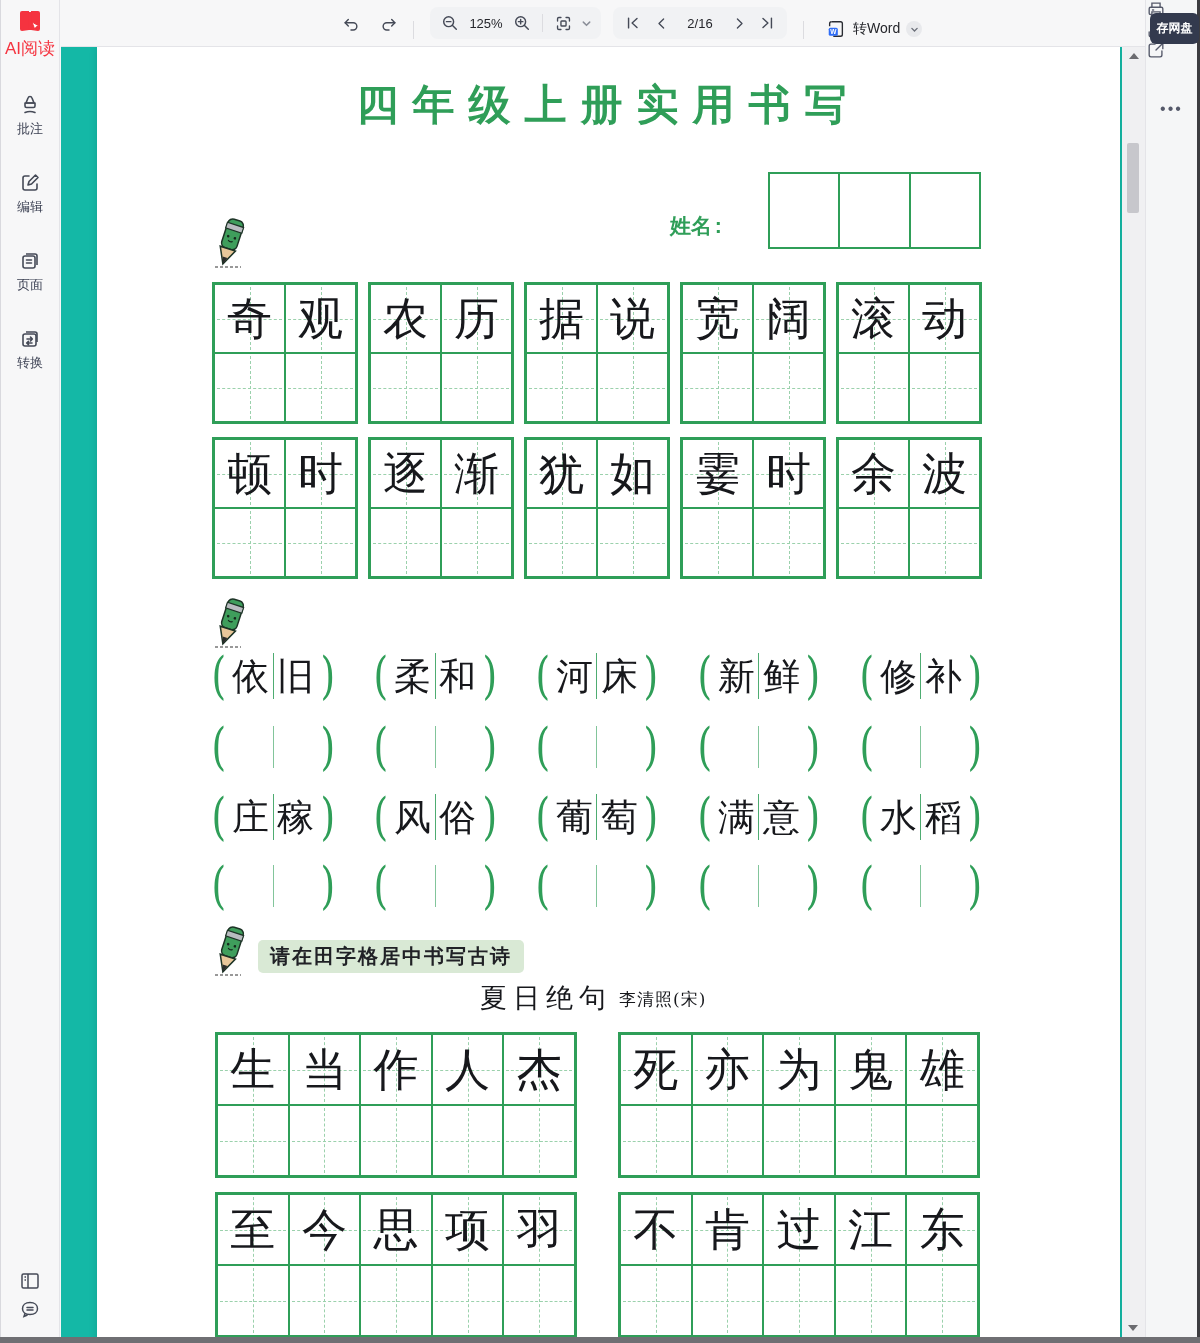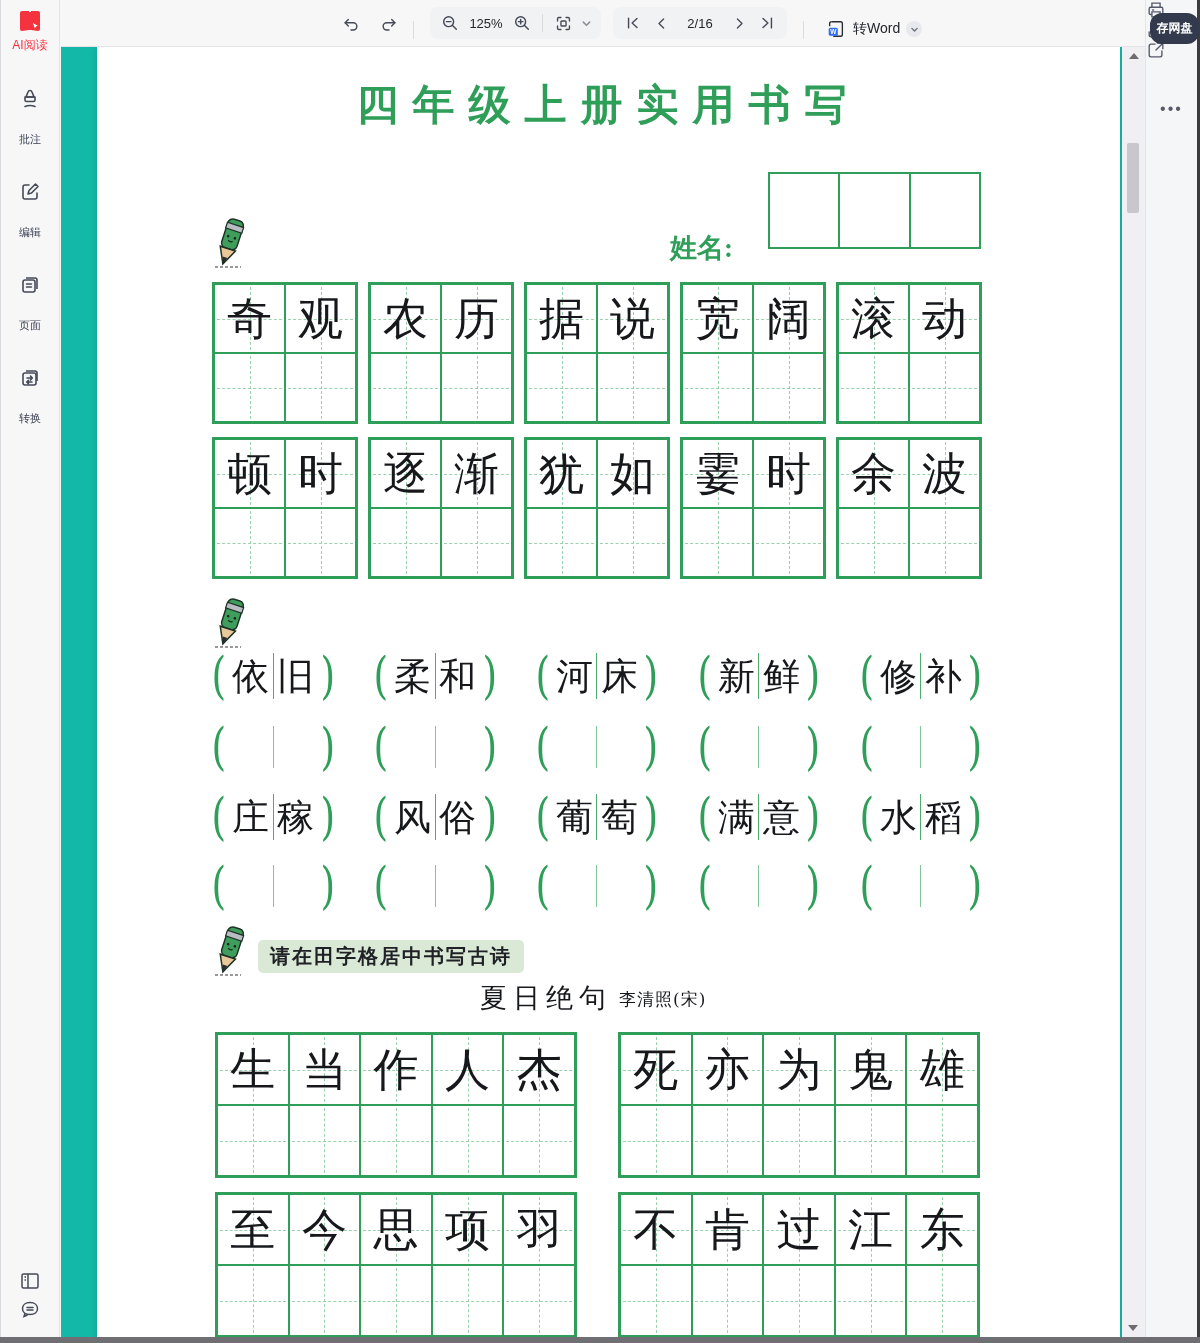--- a/index.html
+++ b/index.html
@@ -8,23 +8,23 @@
     --icon:#454a57; --red:#f5333f; --navy:#333a4e; --panel:#f5f6f7;
   }
   *{margin:0;padding:0;box-sizing:border-box;}
   html,body{width:1200px;height:1343px;overflow:hidden;}
   body{font-family:"Liberation Sans",sans-serif;background:var(--ui-bg);position:relative;}
 
   
   .sidebar{position:absolute;left:0;top:0;width:60px;height:100%;background:var(--ui-bg);
     border-right:1px solid var(--ui-border);border-left:1px solid #d9d9de;z-index:5;}
   .logo-block{margin-top:10px;text-align:center;}
-  .logo-label{color:var(--red);font-size:12px;margin-top:3px;}
+  .logo-label{color:var(--red);font-size:17px;margin-top:3px;}
   .side-item{margin-top:34px;text-align:center;color:var(--icon);cursor:pointer;}
-  .side-item .lbl{font-size:11px;margin-top:22px;color:#3d4254;}
+  .side-item .lbl{font-size:13px;margin-top:4px;color:#3d4254;}
   .side-bottom{position:absolute;bottom:14px;left:0;width:100%;text-align:center;}
   .side-bottom .bicon{margin:10px auto;display:block;width:20px;color:var(--icon);}
   svg{display:block;}
 
   
   .toolbar{position:absolute;left:61px;top:0;right:55px;height:47px;background:var(--ui-bg);
     border-bottom:1px solid var(--ui-border);display:flex;align-items:center;z-index:4;}
   .tb-center{display:flex;align-items:flex-end;margin-left:276px;}
   .tb-btn{display:flex;align-items:center;justify-content:center;width:28px;height:28px;border-radius:6px;color:var(--icon);cursor:pointer;}
   .tb-divider{width:1px;height:18px;background:#dcdce0;margin:0 10px;}
@@ -32,21 +32,21 @@
   .zoom-pct{font-size:13px;color:#25262b;width:44px;text-align:center;}
   .page-ind{font-size:13px;color:#25262b;width:50px;text-align:center;}
   .word-btn{display:flex;align-items:center;margin-left:12px;cursor:pointer;}
   .word-btn .wlabel{font-size:14px;color:#25262b;margin:0 6px 0 7px;}
   .chev-circle{width:16px;height:16px;border-radius:50%;background:#e8e9ec;display:flex;align-items:center;justify-content:center;color:#6a6e78;}
 
   
   .right-panel{position:absolute;right:0;top:0;width:55px;height:100%;background:var(--panel);
     border-left:1px solid var(--ui-border);border-right:3px solid #3c3c40;z-index:5;}
   .save-cloud{position:absolute;left:4px;top:13px;width:49px;height:31px;background:var(--navy);
-    border-radius:12px;color:#fff;font-size:12px;font-weight:bold;display:flex;align-items:center;justify-content:center;cursor:pointer;letter-spacing:0px;}
+    border-radius:6px;color:#fff;font-size:12px;font-weight:bold;display:flex;align-items:center;justify-content:center;cursor:pointer;letter-spacing:0px;}
   .rp-icon{width:20px;margin:0 auto;color:#55596a;cursor:pointer;}
   .rp-print{margin-top:95px;} .rp-gap{margin-top:46px;}
   .rp-dots{font-size:16px;color:#55596a;text-align:center;margin-top:40px;letter-spacing:2px;cursor:pointer;}
 
   
   .scrollbar{position:absolute;right:55px;top:47px;bottom:6px;width:23px;background:#f0f0f2;z-index:4;}
   .sb-arrow{width:0;height:0;border-left:5px solid transparent;border-right:5px solid transparent;margin:6px auto;cursor:pointer;}
   .sb-up{border-bottom:6px solid #6b6b70;}
   .sb-down{border-top:6px solid #6b6b70;position:absolute;bottom:0;left:6px;}
   .sb-thumb{position:absolute;top:96px;left:5px;width:12px;height:70px;background:#c7c7cc;border-radius:2px;cursor:pointer;}
@@ -54,21 +54,21 @@
   .bottom-edge{position:absolute;left:0;right:0;bottom:0;height:6px;background:#6f6f73;z-index:9;}
 
   
   .content{position:absolute;left:61px;top:47px;right:78px;bottom:0;background:#14b8a6;overflow:hidden;}
   .page{position:absolute;left:36px;top:0;width:1023px;height:1400px;background:#fff;box-shadow:0 0 8px rgba(0,0,0,.12);}
   .doc{font-family:"DejaVu Serif",serif;color:var(--ink);}
 
   .doc-title{position:absolute;left:0;top:30px;width:100%;text-align:center;color:var(--green);
     font-size:42px;font-weight:bold;letter-spacing:14px;font-family:"DejaVu Serif",serif;}
 
-  .name-label{position:absolute;left:573px;top:183px;color:var(--green);font-size:27px;font-weight:bold;font-family:Liberation Serif, serif;}
+  .name-label{position:absolute;left:573px;top:165px;color:var(--green);font-size:21px;font-weight:bold;font-family:Liberation Mono, monospace;}
   .name-boxes{position:absolute;left:671px;top:125px;width:213px;height:77px;border:2px solid var(--green);display:flex;}
   .name-cell{flex:1;border-left:2px solid var(--green);}
   .name-cell:first-child{border-left:none;}
 
   .pencil{position:absolute;width:46px;height:54px;}
   .sec-header{position:absolute;height:33px;background:var(--hdr-bg);border-radius:5px;
     display:flex;align-items:center;padding:0 12px;font-size:20px;font-weight:bold;color:#202126;
     font-family:"DejaVu Serif",serif;letter-spacing:2px;}
 
   .grid-row{position:absolute;left:115px;width:770px;display:flex;justify-content:space-between;}

